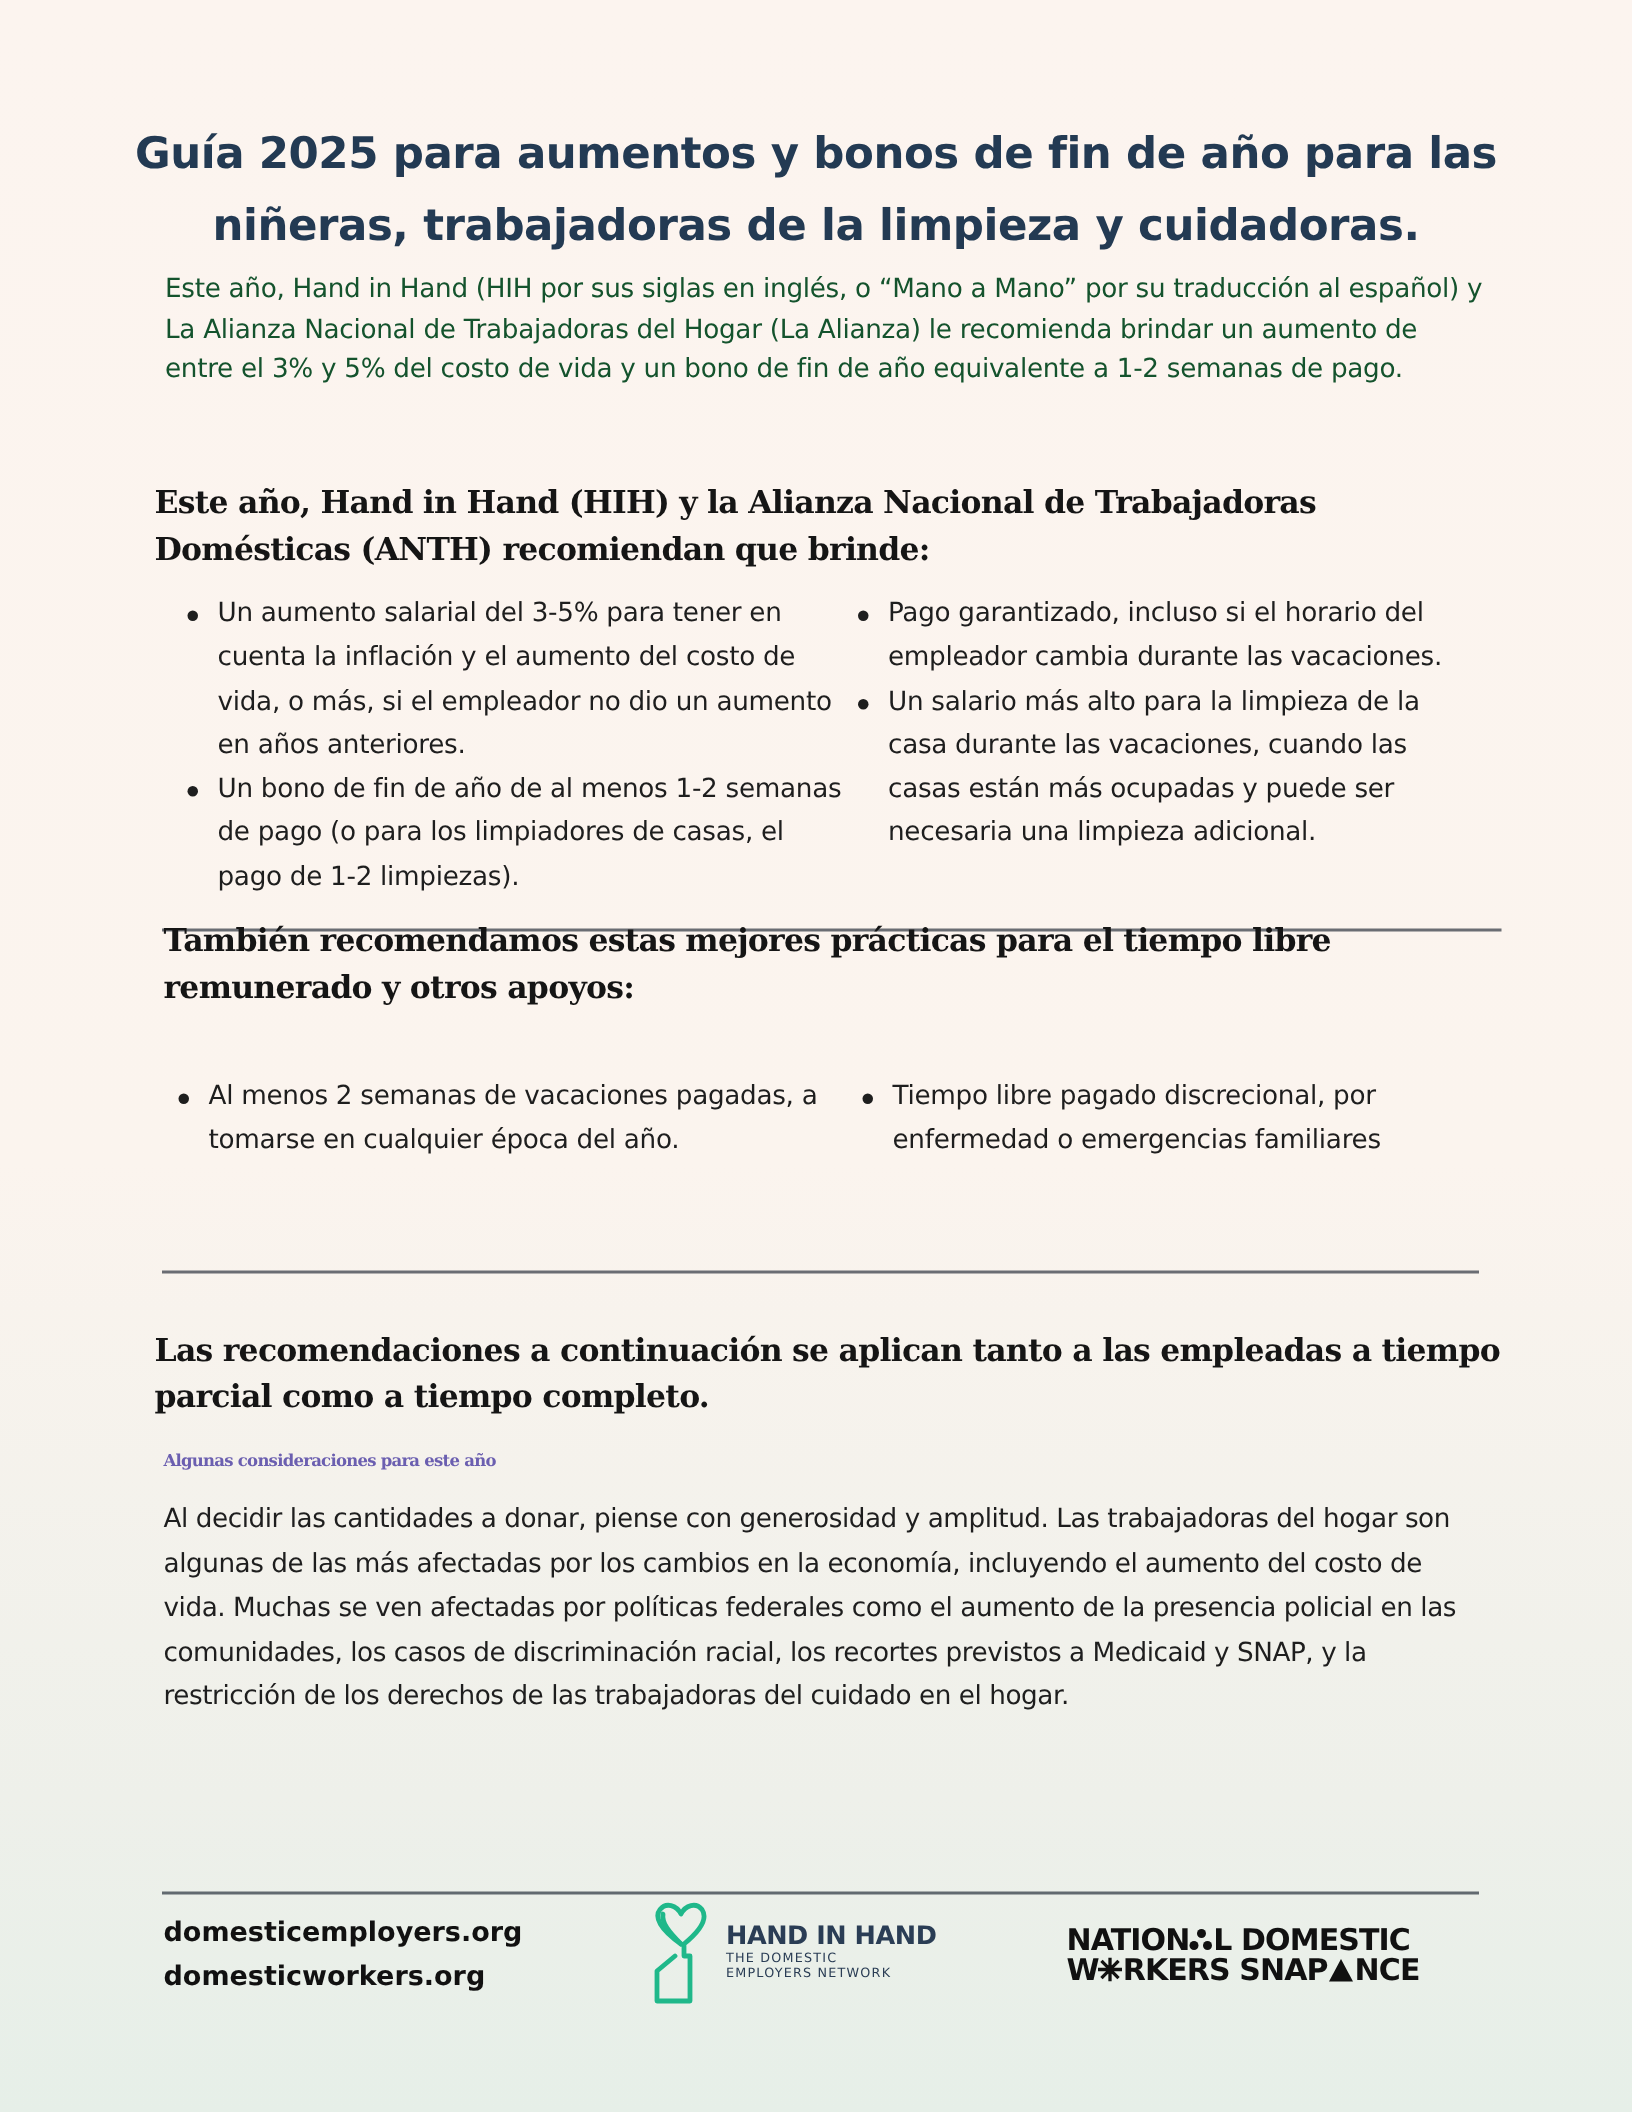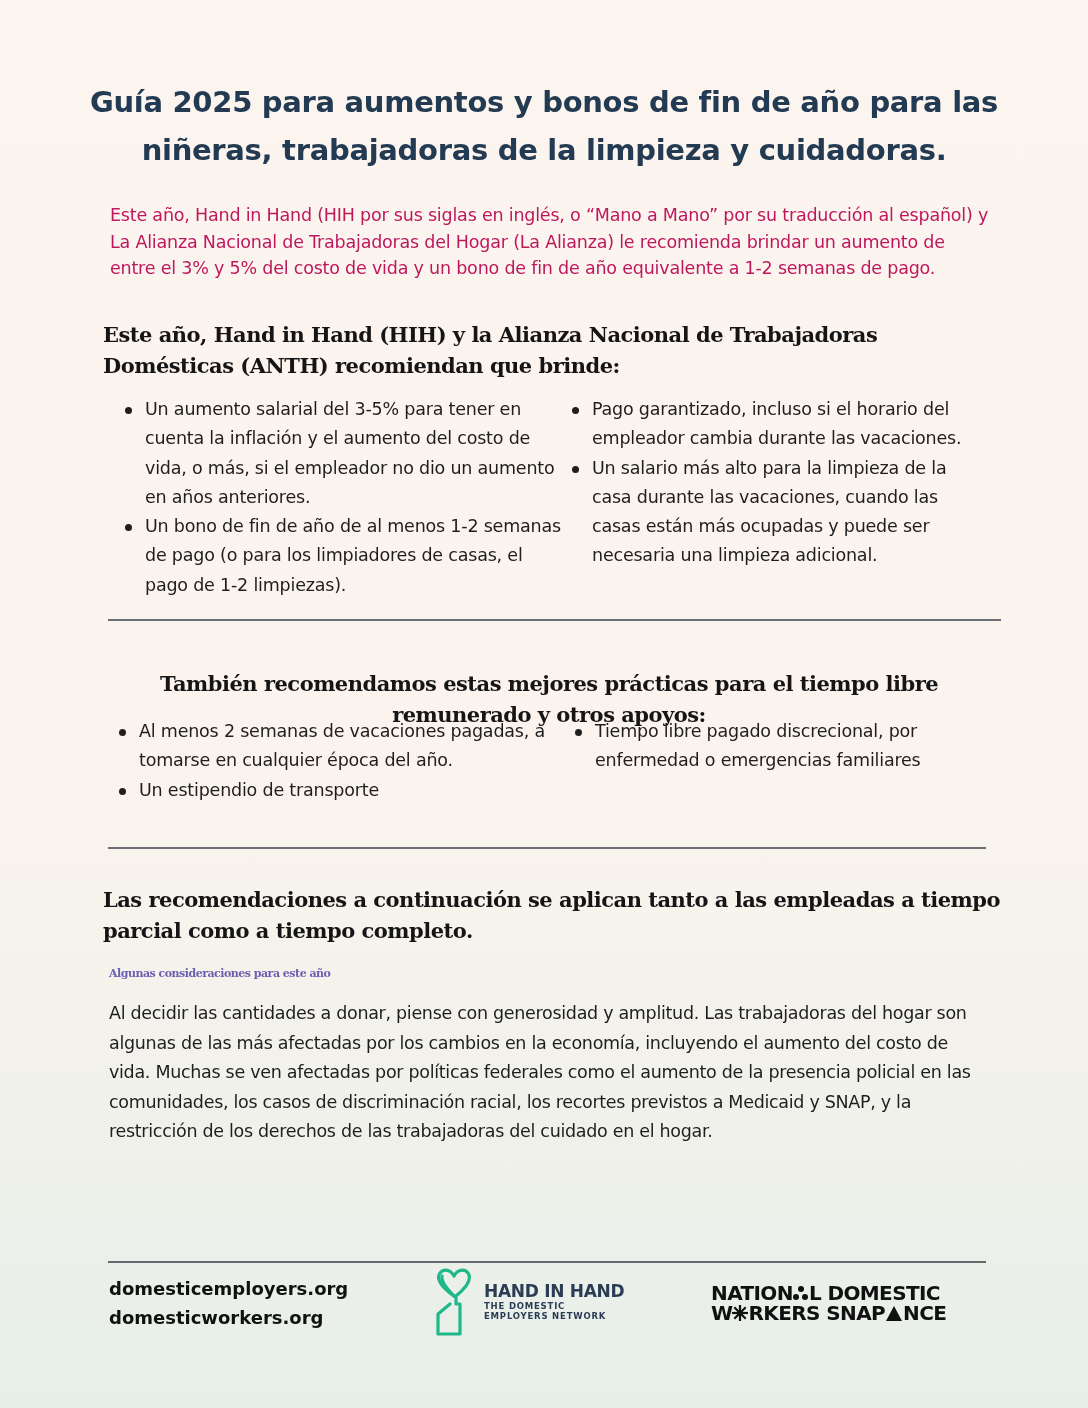--- a/index.html
+++ b/index.html
@@ -18,37 +18,37 @@
     text-align: center;
     font-family: "DejaVu Sans", sans-serif;
     font-weight: bold;
     font-size: 29px;
     line-height: 48px;
     color: #233a53;
     letter-spacing: -0.3px;
   }
 
   .intro {
-    position: absolute; left: 110px; top: 202px; width: 880px;
+    position: absolute; left: 110px; top: 180px; width: 880px;
     font-family: "DejaVu Sans", sans-serif;
-    font-size: 17.5px; line-height: 26.5px; color: #be185d;
+    font-size: 17.5px; line-height: 26.5px; color: #14532d;
     letter-spacing: -0.2px;
   }
 
   .serif-heading {
     position: absolute;
     font-family: "DejaVu Serif", serif;
     font-weight: bold;
     font-size: 21px;
     line-height: 31px;
     color: #151515;
     letter-spacing: -0.5px;
   }
   .h1 { left: 103px; top: 319px; width: 880px; }
-  .h2 { left: 109px; top: 668px; width: 880px; text-align: center; }
+  .h2 { left: 109px; top: 611px; width: 880px; }
   .h3 { left: 103px; top: 884px; width: 940px; }
 
   .bullets {
     position: absolute;
     list-style: none;
     font-family: "DejaVu Sans", sans-serif;
     font-size: 17.5px;
     line-height: 29.3px;
     color: #1e1e1e;
     letter-spacing: -0.2px;
@@ -92,21 +92,21 @@
   .links a { display: block; color: #111; text-decoration: none; }
 
   .hih-logo { position: absolute; left: 434px; top: 1268px; display: flex; align-items: flex-start; }
   .hih-logo svg { width: 40px; height: 70px; }
   .hih-text { margin-left: 10px; margin-top: 14px; }
   .hih-name {
     font-family: "DejaVu Sans", sans-serif; font-weight: bold;
     font-size: 17px; line-height: 19px; color: #2a3d55; letter-spacing: -0.3px;
   }
   .hih-tag {
-    font-family: "DejaVu Sans", sans-serif; font-weight: bold;
+    font-family: "DejaVu Sans", sans-serif; font-weight: normal;
     font-size: 8.5px; line-height: 10px; color: #2a3d55; letter-spacing: 0.8px;
   }
 
   .ndwa-logo {
     position: absolute; left: 711px; top: 1283px;
     font-family: "DejaVu Sans", sans-serif; font-weight: bold;
     font-size: 20px; line-height: 20px; color: #111; letter-spacing: -0.6px;
   }
   .ndwa-logo div { white-space: nowrap; }
 </style>
@@ -129,21 +129,20 @@
     <li>Pago garantizado, incluso si el horario del empleador cambia durante las vacaciones.</li>
     <li>Un salario más alto para la limpieza de la casa durante las vacaciones, cuando las casas están más ocupadas y puede ser necesaria una limpieza adicional.</li>
   </ul>
 
   <div class="divider d1"></div>
 
   <h2 class="serif-heading h2">También recomendamos estas mejores prácticas para el tiempo libre remunerado y otros apoyos:</h2>
 
   <ul class="bullets b2l">
     <li>Al menos 2 semanas de vacaciones pagadas, a tomarse en cualquier época del año.</li>
-    <li>Un estipendio de transporte</li>
   </ul>
   <ul class="bullets b2r">
     <li>Tiempo libre pagado discrecional, por enfermedad o emergencias familiares</li>
   </ul>
 
   <div class="divider d2"></div>
 
   <h2 class="serif-heading h3">Las recomendaciones a continuación se aplican tanto a las empleadas a tiempo parcial como a tiempo completo.</h2>
 
   <h3 class="sub-heading">Algunas consideraciones para este año</h3>

